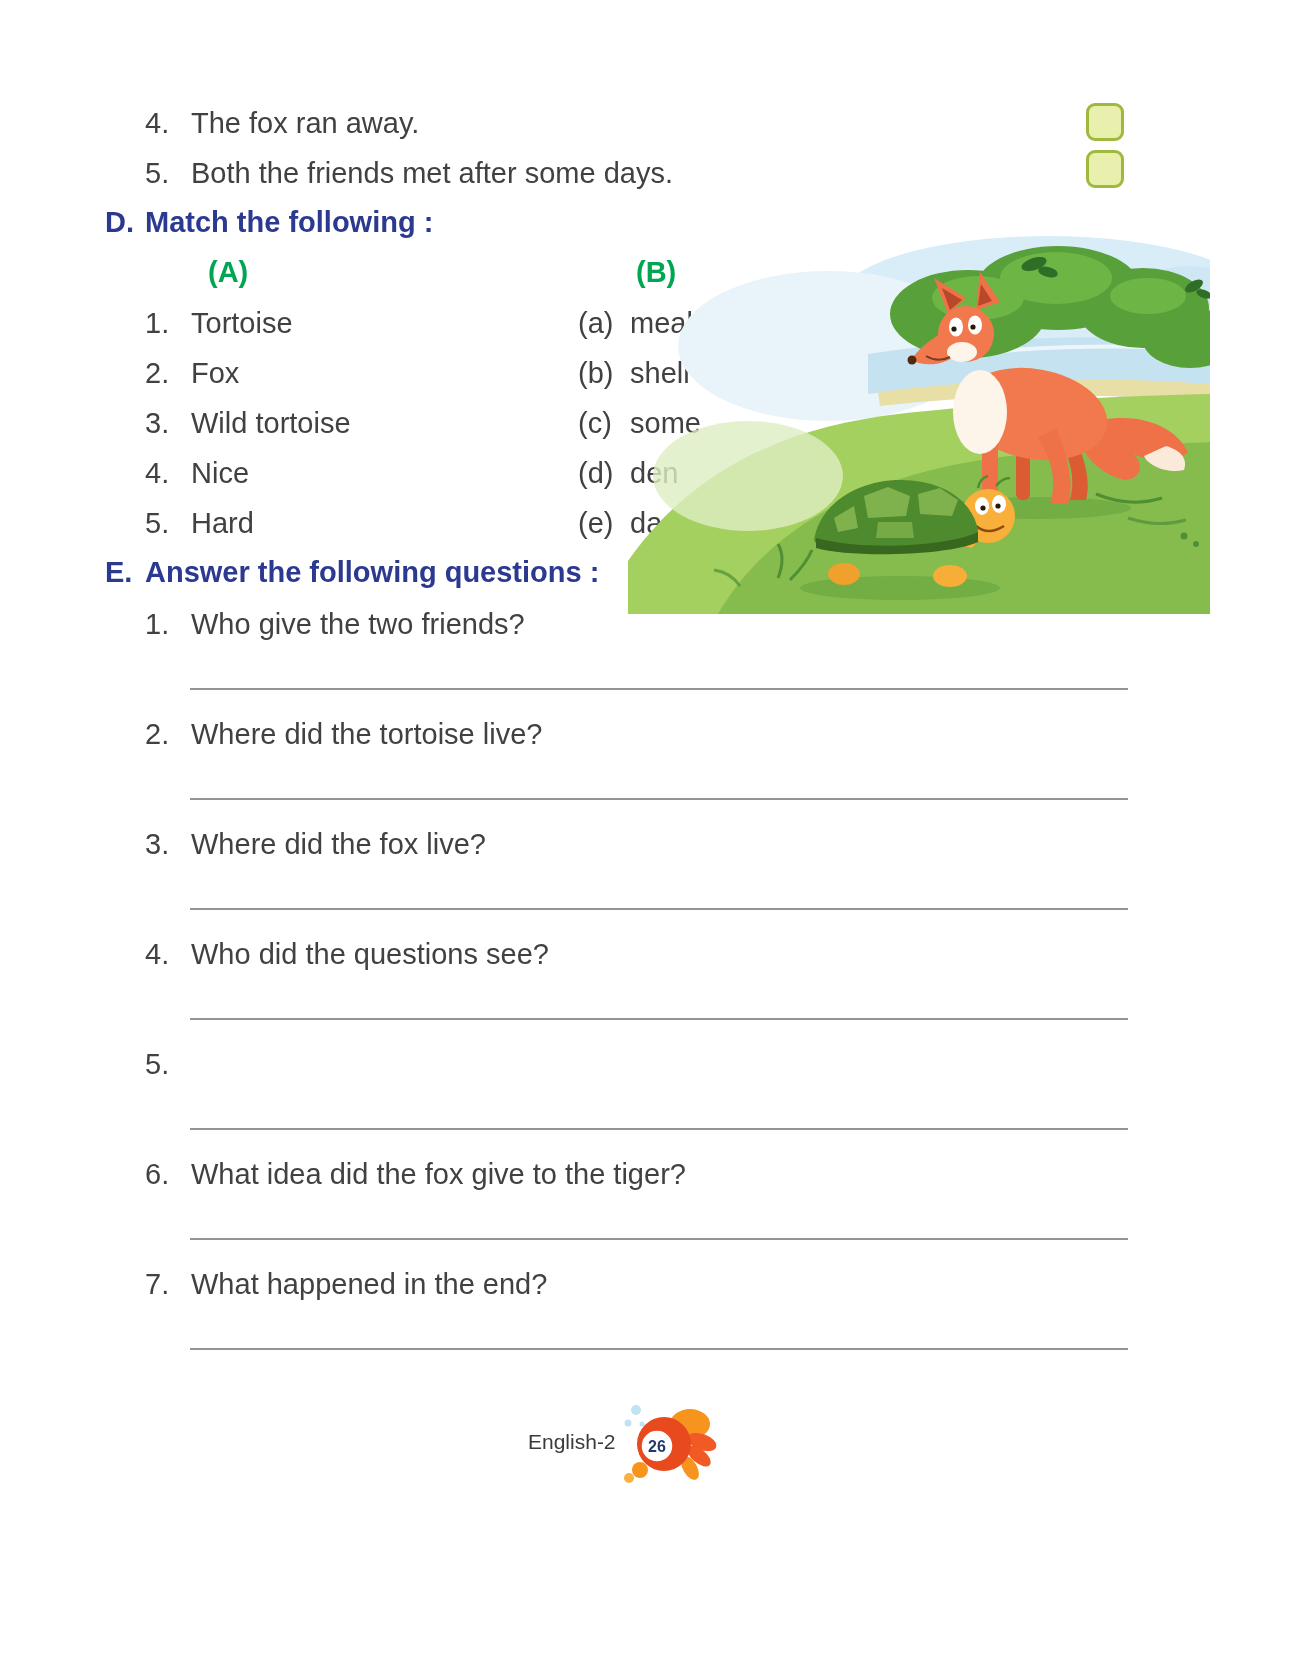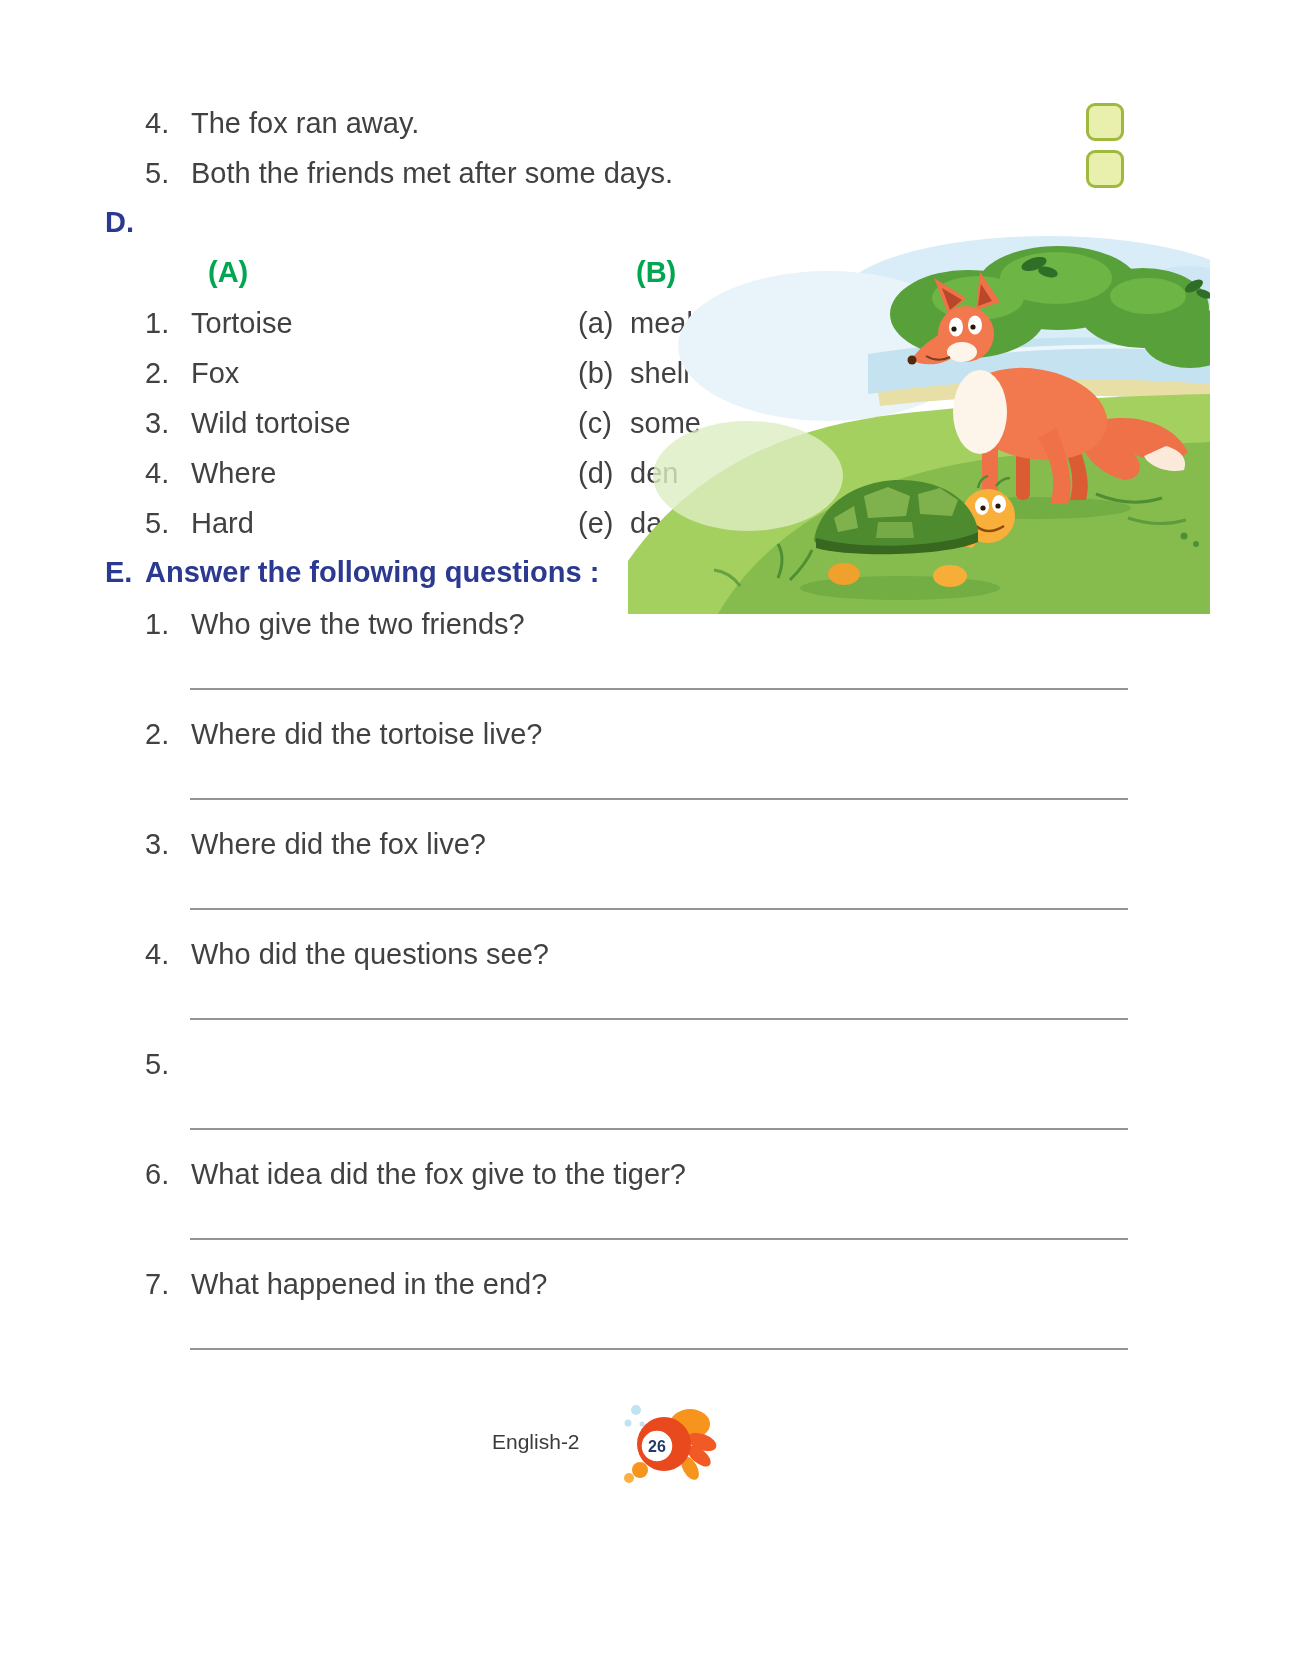--- a/index.html
+++ b/index.html
@@ -36,40 +36,41 @@
   <div class="row body-text" style="top:156px;">
     <span class="num">5.</span>
     <span class="txt">Both the friends met after some days.</span>
   </div>
 
   <div class="checkbox abs" style="left:1086px; top:103px;"></div>
   <div class="checkbox abs" style="left:1086px; top:150px;"></div>
 
   <div class="heading" style="top:206px; left:105px;">
     <span class="h-label">D.</span>
+    <span class="h-title">Match the following :</span>
   </div>
 
   <div class="col-header" style="top:256px; left:208px;">(A)</div>
   <div class="col-header" style="top:256px; left:636px;">(B)</div>
 
   <div class="row body-text" style="top:306px;">
     <span class="num">1.</span>
     <span class="txt">Tortoise</span>
   </div>
   <div class="row body-text" style="top:356px;">
     <span class="num">2.</span>
     <span class="txt">Fox</span>
   </div>
   <div class="row body-text" style="top:406px;">
     <span class="num">3.</span>
     <span class="txt">Wild tortoise</span>
   </div>
   <div class="row body-text" style="top:456px;">
     <span class="num">4.</span>
-    <span class="txt">Where</span>
+    <span class="txt">Nice</span>
   </div>
   <div class="row body-text" style="top:506px;">
     <span class="num">5.</span>
     <span class="txt">Hard</span>
   </div>
 
   <div class="row-b body-text" style="top:306px;">
     <span class="num">(a)</span>
     <span class="txt">meal</span>
   </div>
@@ -222,21 +223,21 @@
     <span class="txt">What idea did the fox give to the tiger?</span>
   </div>
   <div class="answer-line" style="top:1238px;"></div>
 
   <div class="row body-text" style="top:1267px;">
     <span class="num">7.</span>
     <span class="txt">What happened in the end?</span>
   </div>
   <div class="answer-line" style="top:1348px;"></div>
 
-  <div class="footer-label" style="left:492px; top:1430px;">English-2</div>
+  <div class="footer-label" style="left:528px; top:1430px;">English-2</div>
 
   <svg class="abs" style="left:602px; top:1396px;" width="116" height="96" viewBox="0 0 116 96">
     <circle cx="34" cy="14" r="5" fill="#bfe3f2"></circle>
     <circle cx="26" cy="27" r="3.5" fill="#bfe3f2"></circle>
     <circle cx="40" cy="28" r="2.5" fill="#bfe3f2"></circle>
     <ellipse cx="88" cy="28" rx="20" ry="15" fill="#f7941d"></ellipse>
     <ellipse cx="100" cy="46" rx="15" ry="8" fill="#f15a24" transform="rotate(20 100 46)"></ellipse>
     <ellipse cx="97" cy="60" rx="14" ry="7" fill="#f15a24" transform="rotate(40 97 60)"></ellipse>
     <ellipse cx="88" cy="72" rx="13" ry="7" fill="#f7941d" transform="rotate(60 88 72)"></ellipse>
     <circle cx="62" cy="48" r="27" fill="#e8491d"></circle>

